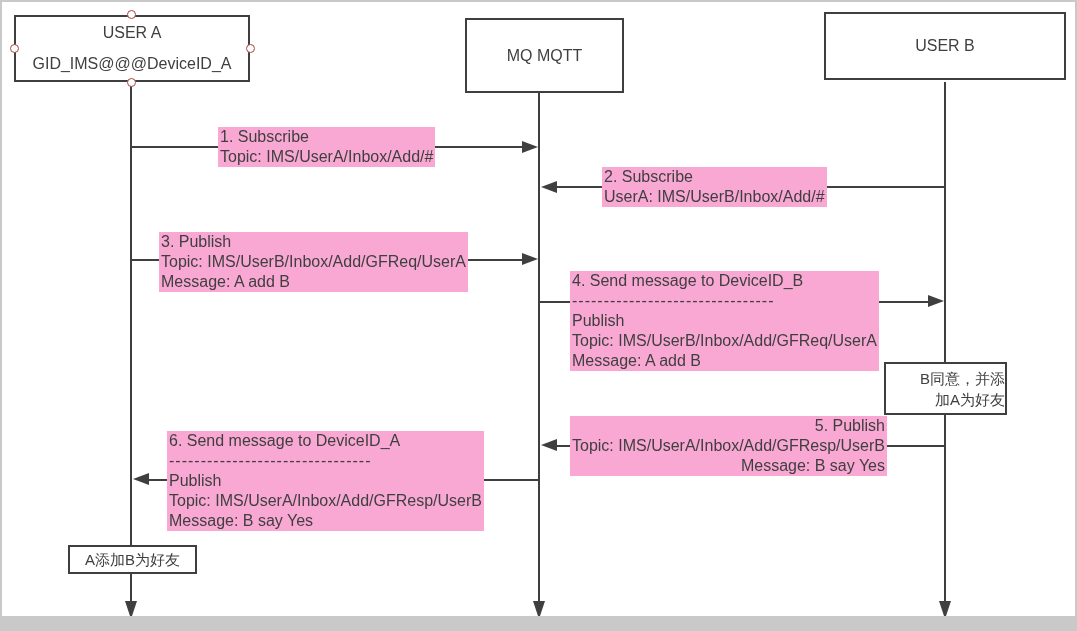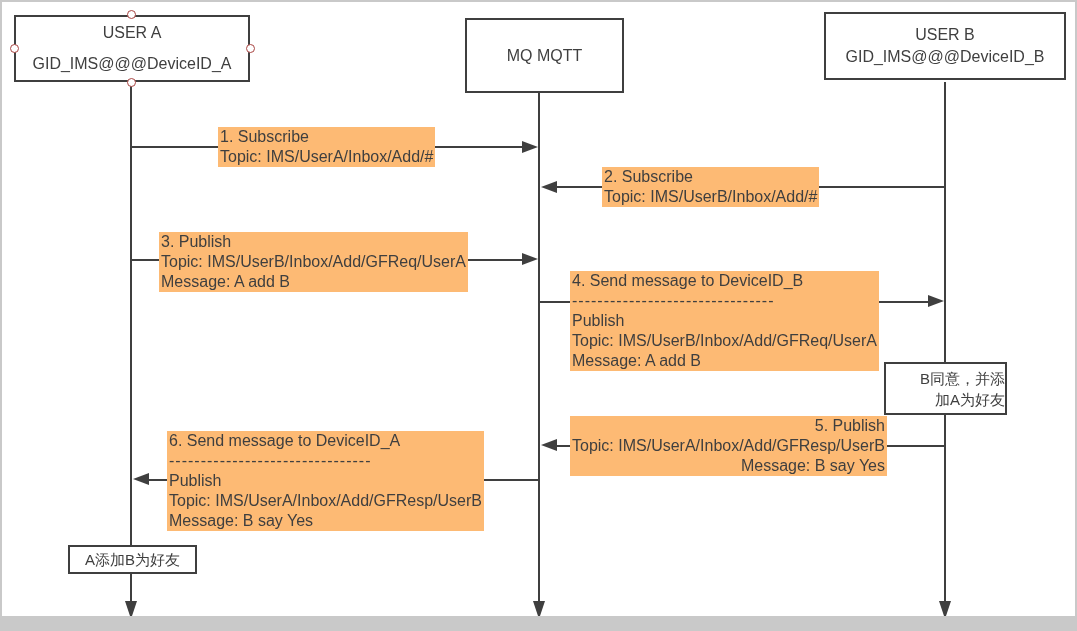--- a/index.html
+++ b/index.html
@@ -36,21 +36,21 @@
     border:2px solid var(--ink);
     background:#fff;
     display:flex;flex-direction:column;
     align-items:center;justify-content:center;
     text-align:center;
     font-size:16px;line-height:22px;color:var(--ink);
     z-index:4;
   }
   .msg{
     position:absolute;
-    background:#fdba74;
+    background:#f9a8d4;
     font-size:16px;line-height:20px;
     color:var(--ink);
     white-space:nowrap;
     z-index:3;
     padding:0 2px;
   }
   .msg span{display:block;}
   .msg .dashes{letter-spacing:1px;}
   .handle{
     position:absolute;width:9px;height:9px;border-radius:50%;
@@ -91,21 +91,21 @@
   <div class="hline" style="left:140px;top:477px;width:397px;"></div>
   <div class="arrow-left" style="left:131px;top:471px;"></div>
 
   <div class="msg" style="left:216px;top:125px;">
     <span>1. Subscribe</span>
     <span>Topic: IMS/UserA/Inbox/Add/#</span>
   </div>
 
   <div class="msg" style="left:600px;top:165px;">
     <span>2. Subscribe</span>
-    <span>Topic: IMS/UserB/Inbox/Add/#</span>
+    <span>UserA: IMS/UserB/Inbox/Add/#</span>
   </div>
 
   <div class="msg" style="left:157px;top:230px;">
     <span>3. Publish</span>
     <span>Topic: IMS/UserB/Inbox/Add/GFReq/UserA</span>
     <span>Message: A add B</span>
   </div>
 
   <div class="msg" style="left:568px;top:269px;">
     <span>4. Send message to DeviceID_B</span>
@@ -133,21 +133,20 @@
     <span>USER A</span>
     <span>GID_IMS@@@DeviceID_A</span>
   </div>
 
   <div class="box" style="left:463px;top:16px;width:159px;height:75px;">
     <span>MQ MQTT</span>
   </div>
 
   <div class="box" style="left:822px;top:10px;width:242px;height:68px;">
     <span>USER B</span>
-    <span>GID_IMS@@@DeviceID_B</span>
   </div>
 
   <div class="box" style="left:882px;top:360px;width:123px;height:53px;font-size:15px;line-height:21px;align-items:flex-end;">
     <span>B同意，并添</span>
     <span>加A为好友</span>
   </div>
 
   <div class="box" style="left:66px;top:543px;width:129px;height:29px;font-size:15px;">
     <span>A添加B为好友</span>
   </div>

